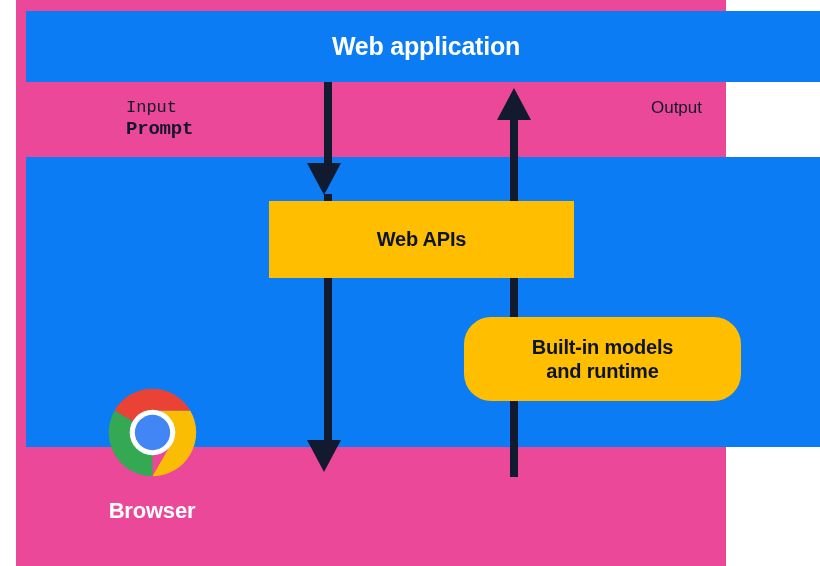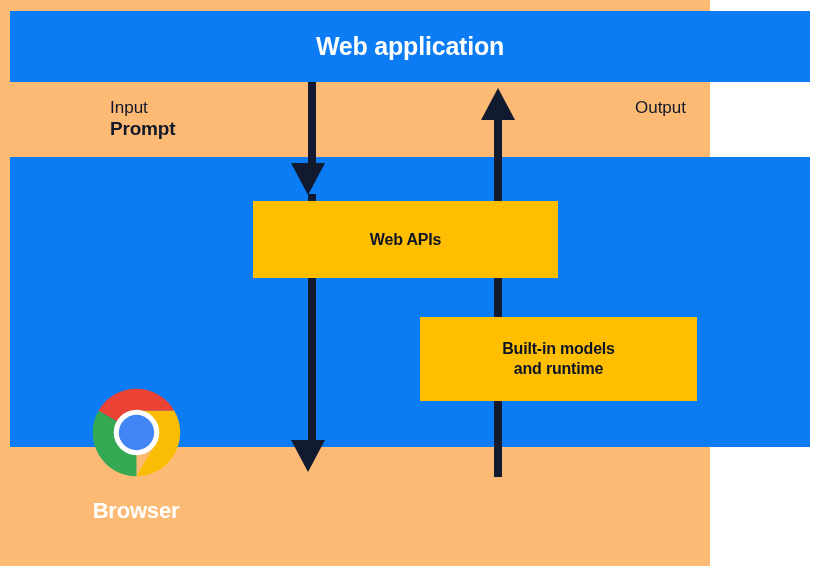--- a/index.html
+++ b/index.html
@@ -10,21 +10,22 @@
     width: 820px;
     height: 566px;
     background: #ffffff;
     font-family: "Liberation Sans", sans-serif;
     overflow: hidden;
   }
   #stage {
     position: relative;
     width: 710px;
     height: 566px;
-    background: #fdba74;
+    background: #ec4899;
+    margin-left: 16px;
   }
 
   
   .band {
     position: absolute;
     background: #0b7cf4;
     display: flex;
     align-items: center;
     justify-content: center;
   }
@@ -69,20 +70,21 @@
   }
   .io-value {
     font-size: 19px;
     font-weight: 700;
     letter-spacing: -0.2px;
   }
   #io-input {
     left: 110px;
     top: 98px;
     text-align: left;
+    font-family: Liberation Mono, monospace;
   }
   #io-output {
     right: 24px;
     top: 98px;
     text-align: right;
   }
 
   
   .arrow-shaft {
     position: absolute;
@@ -120,36 +122,37 @@
     position: absolute;
     background: #ffbe00;
     display: flex;
     align-items: center;
     justify-content: center;
     text-align: center;
   }
   .yellow-box .box-label {
     color: #0d1426;
     font-weight: 700;
-    font-size: 16px;
+    font-size: 20px;
     letter-spacing: -0.2px;
     line-height: 1.22;
     white-space: pre-line;
   }
   #box-web-apis {
     left: 253px;
     top: 201px;
     width: 305px;
     height: 77px;
   }
   #box-builtin-models {
-    left: 420px;
+    left: 448px;
     top: 317px;
     width: 277px;
     height: 84px;
+    border-radius: 27px;
   }
 
   
   #browser-group {
     position: absolute;
     left: 58px;
     top: 229px;
     width: 136px;
     text-align: center;
   }

